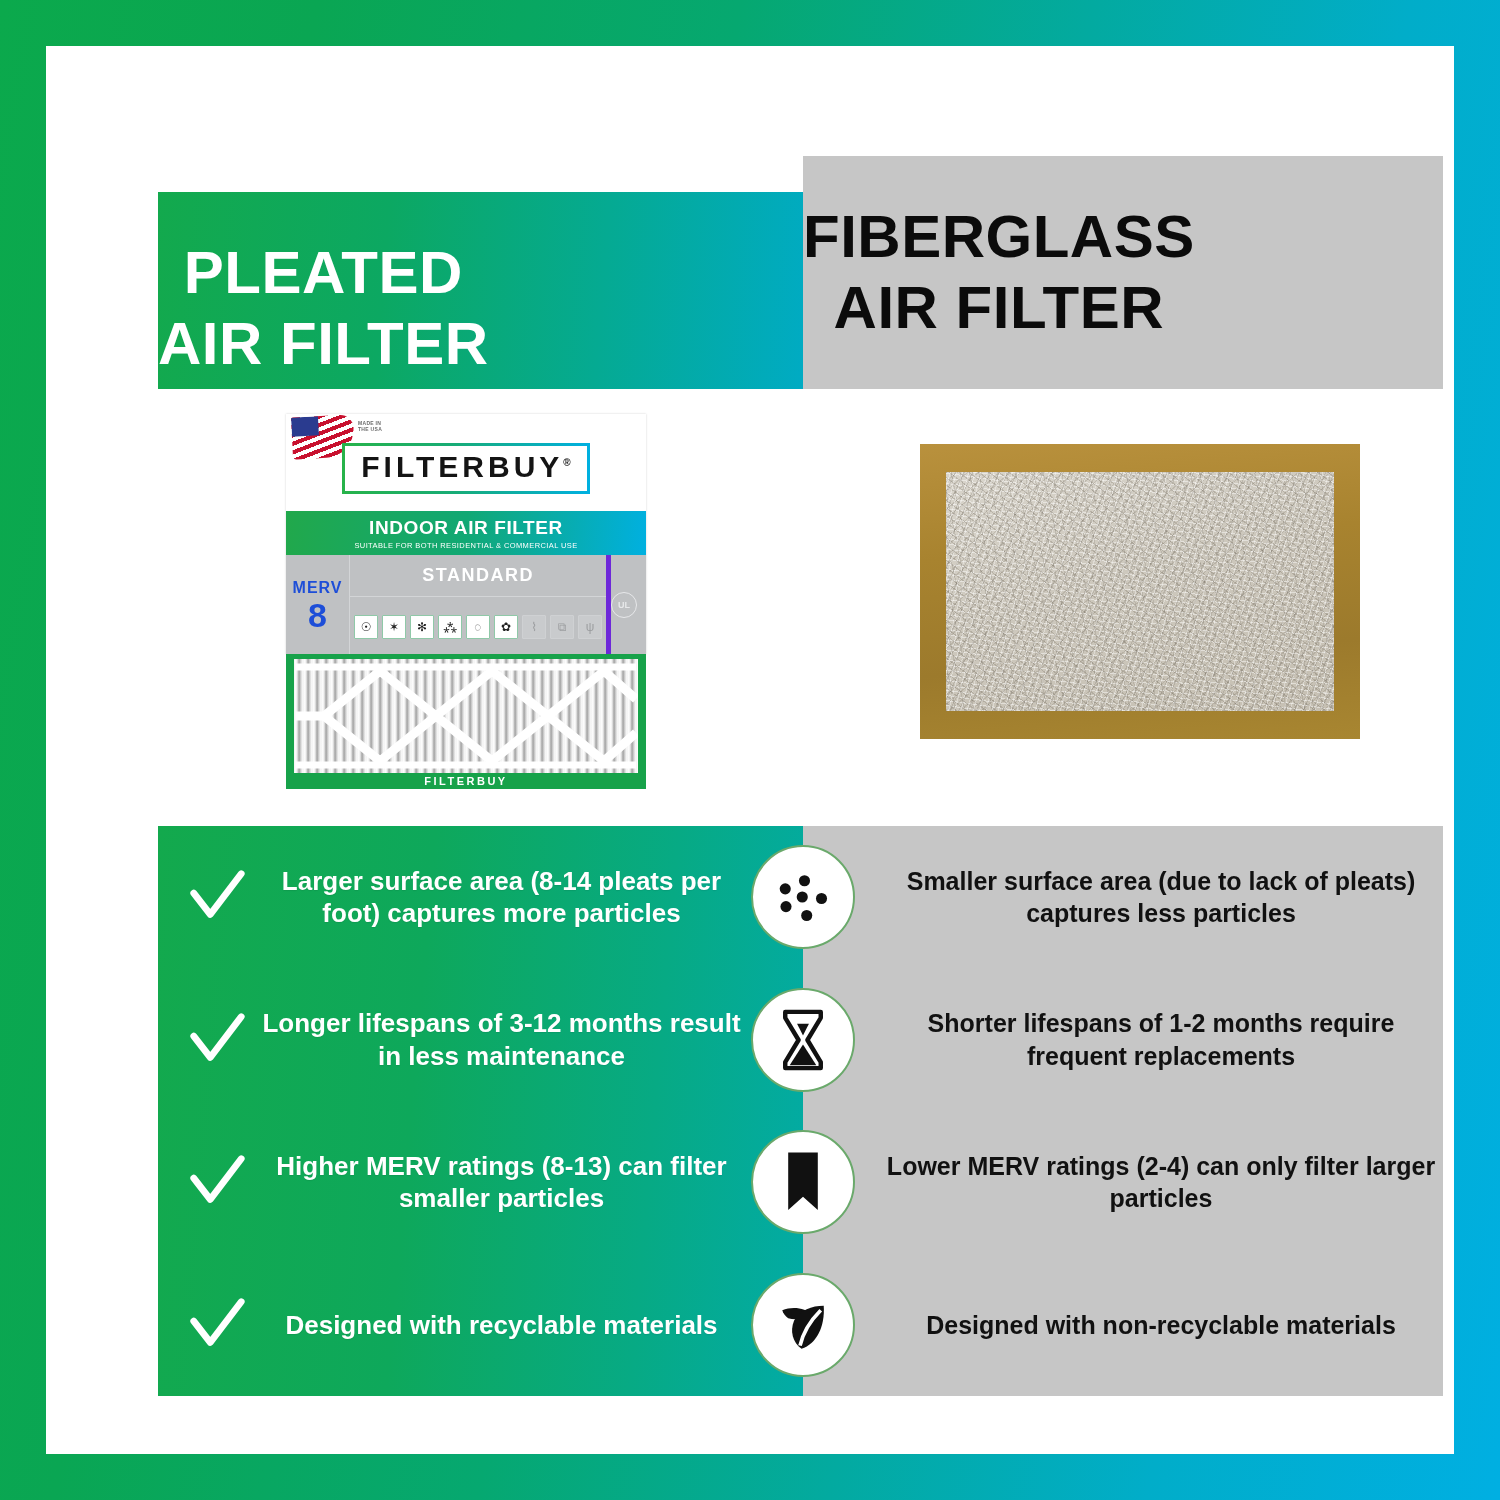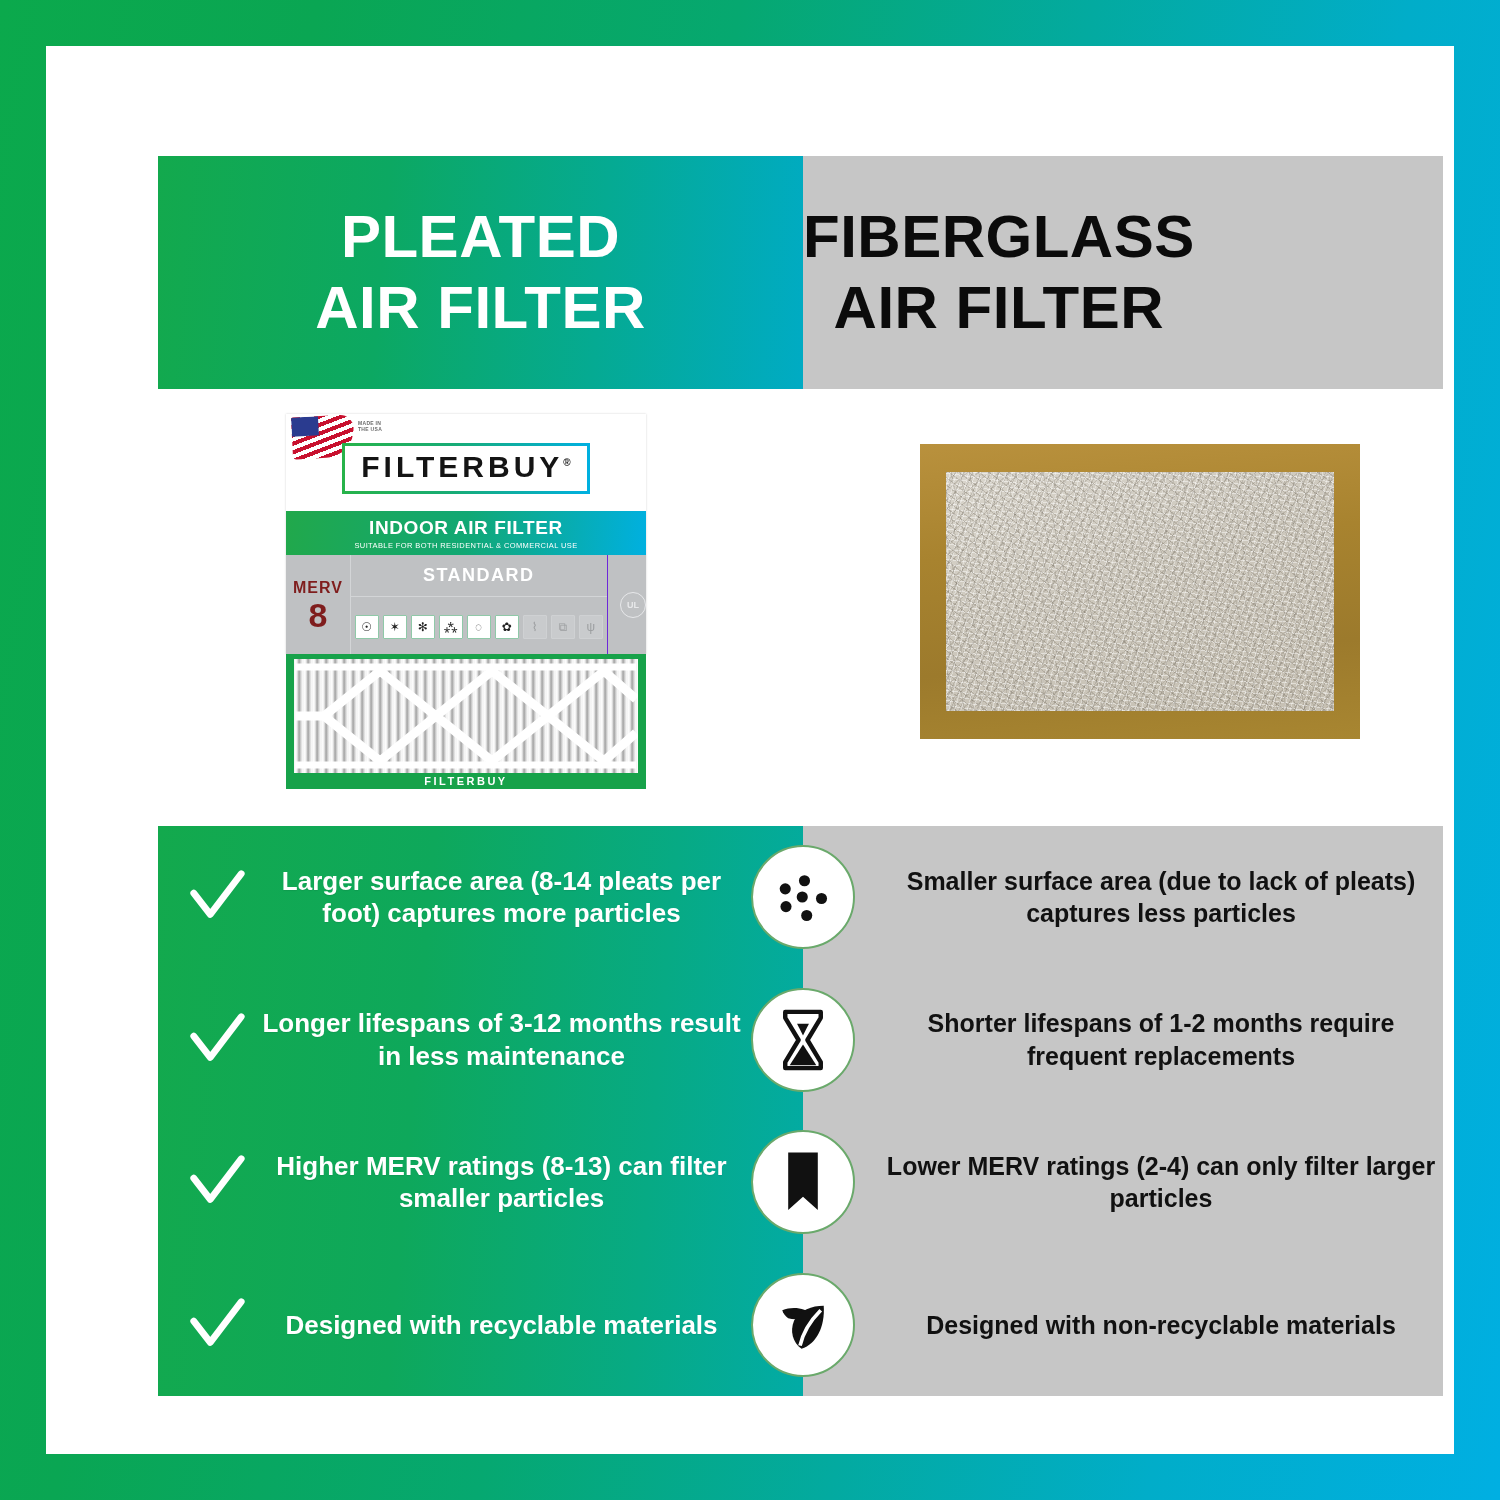--- a/index.html
+++ b/index.html
@@ -36,21 +36,22 @@
     width: 1285px;
     height: 233px;
     display: flex;
   }
   .header-left {
     width: 645px;
     height: 100%;
     background: linear-gradient(95deg, #13A94D 0%, #0CA862 35%, #05AA92 68%, #00ABC4 100%);
     display: flex;
     align-items: center;
-    justify-content: center;
+    justify-content: flex-start;
+    margin-top: 36px;
   }
   .header-right {
     flex: 1;
     height: 100%;
     background: #C6C6C6;
     display: flex;
     align-items: center;
     justify-content: flex-start;
   }
   .header-title {
@@ -158,21 +159,21 @@
     position: relative;
     height: 100px;
     background: #BFC1C3;
     display: flex;
     align-items: stretch;
   }
   .merv-cell {
     width: 86px;
     display: flex; flex-direction: column;
     align-items: center; justify-content: center;
-    color: #7f1d1d;
+    color: #1d4ed8;
     border-right: 1px solid #d3d5d7;
   }
   .merv-label { font-size: 16px; font-weight: bold; letter-spacing: 1px; }
   .merv-value { font-size: 34px; font-weight: bold; line-height: 1; margin-top: 1px; }
   .std-cell {
     flex: 1;
     display: flex; flex-direction: column;
   }
   .std-top {
     height: 42px;
@@ -190,22 +191,22 @@
     width: 24px; height: 24px;
     border: 1px solid #8fc9a8;
     background: #ffffff;
     display: flex; align-items: center; justify-content: center;
     font-size: 12px; color: #222;
     border-radius: 1px;
   }
   .std-icon.dim { border-color: #cfd1d3; background: #c9cbcd; color: #9c9ea0; }
   .ul-cell {
     width: 52px;
-    display: flex; align-items: center; justify-content: flex-end;
-    border-left: 1px solid #6d28d9;
+    display: flex; align-items: center; justify-content: flex-start;
+    border-left: 5px solid #6d28d9;
   }
   .ul-mark {
     width: 26px; height: 26px; border-radius: 50%;
     border: 1.5px solid #e7e8ea;
     display:flex; align-items:center; justify-content:center;
     font-size: 9px; font-weight: bold; color: #e7e8ea;
   }
 
   .pleat-media {
     position: absolute;

